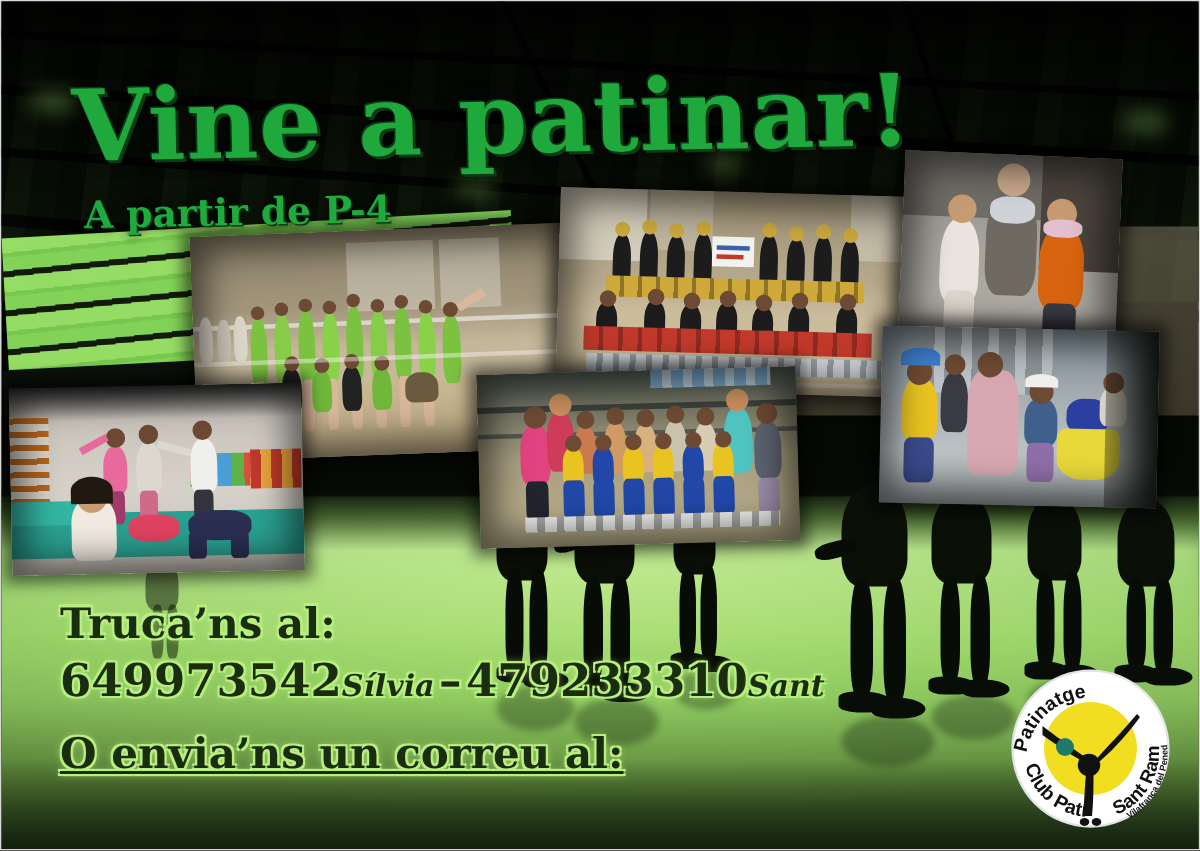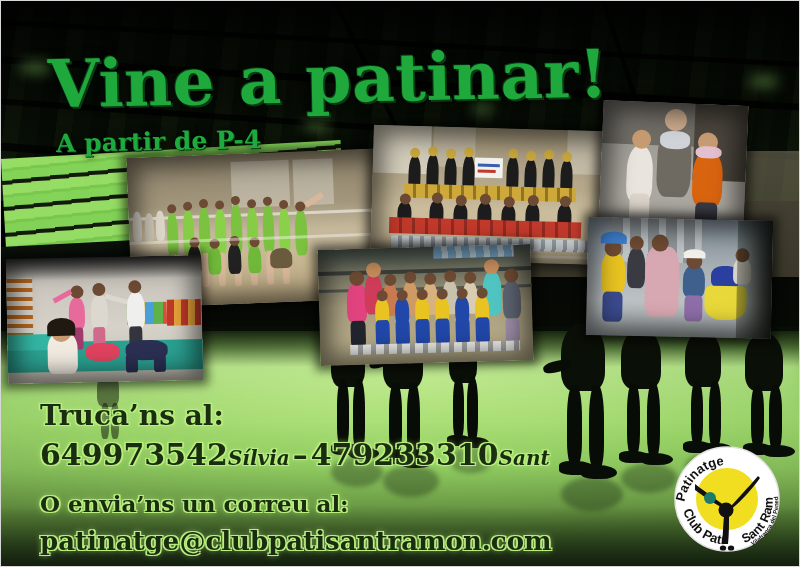--- a/index.html
+++ b/index.html
@@ -119,21 +119,21 @@
     font-weight:bold;color:#1b2d10;white-space:nowrap;
     text-shadow:
       -1.4px -1.4px 0 #b9ef7e, 1.4px -1.4px 0 #b9ef7e,
       -1.4px  1.4px 0 #b9ef7e, 1.4px  1.4px 0 #b9ef7e,
        0 0 6px rgba(190,245,130,.85);
   }
   .c1{font-size:28px;line-height:34px;}
   .c2{font-size:30px;line-height:40px;margin-top:2px;}
   .c2 .nm{font-size:20px;font-style:italic;}
   .c2 .dash{font-size:30px;padding:0 3px;}
-  .c3{font-size:23px;line-height:36px;margin-top:8px;}
+  .c3{font-size:28px;line-height:36px;margin-top:8px;text-decoration:underline;}
   .c4{font-size:26px;line-height:34px;margin-top:2px;}
 
   
   .logo{position:absolute;right:13px;bottom:8px;width:118px;height:118px;}
   .logo svg{display:block;width:118px;height:118px;}
   .logo-txt{font-family:"Liberation Sans",sans-serif;font-weight:bold;fill:#111;}
 </style>
 </head>
 <body>
 
@@ -465,21 +465,20 @@
 
   <div class="title">Vine a patinar!</div>
   <div class="subtitle">A partir de P-4</div>
 
   <div class="contact">
     <div class="cline c1">Truca’ns al:</div>
     <div class="cline c2">
       <span>649973542</span><span class="nm">Sílvia</span><span class="dash">–</span><span>479233310</span><span class="nm">Sant</span>
     </div>
     <div class="cline c3">O envia’ns un correu al:</div>
-    <div class="cline c4">patinatge@clubpatisantramon.com</div>
   </div>
 
   <div class="logo">
     <svg viewBox="0 0 118 118">
       <defs>
         <path id="arcTop" d="M 16,70 A 43,43 0 0 1 102,66" fill="none"></path>
         <path id="arcBot" d="M 14,58 A 45,45 0 0 0 66,104" fill="none"></path>
         <path id="arcRight" d="M 74,104 A 45,45 0 0 0 104,54" fill="none"></path>
         <path id="arcRight2" d="M 80,108 A 50,50 0 0 0 110,56" fill="none"></path>
       </defs>

